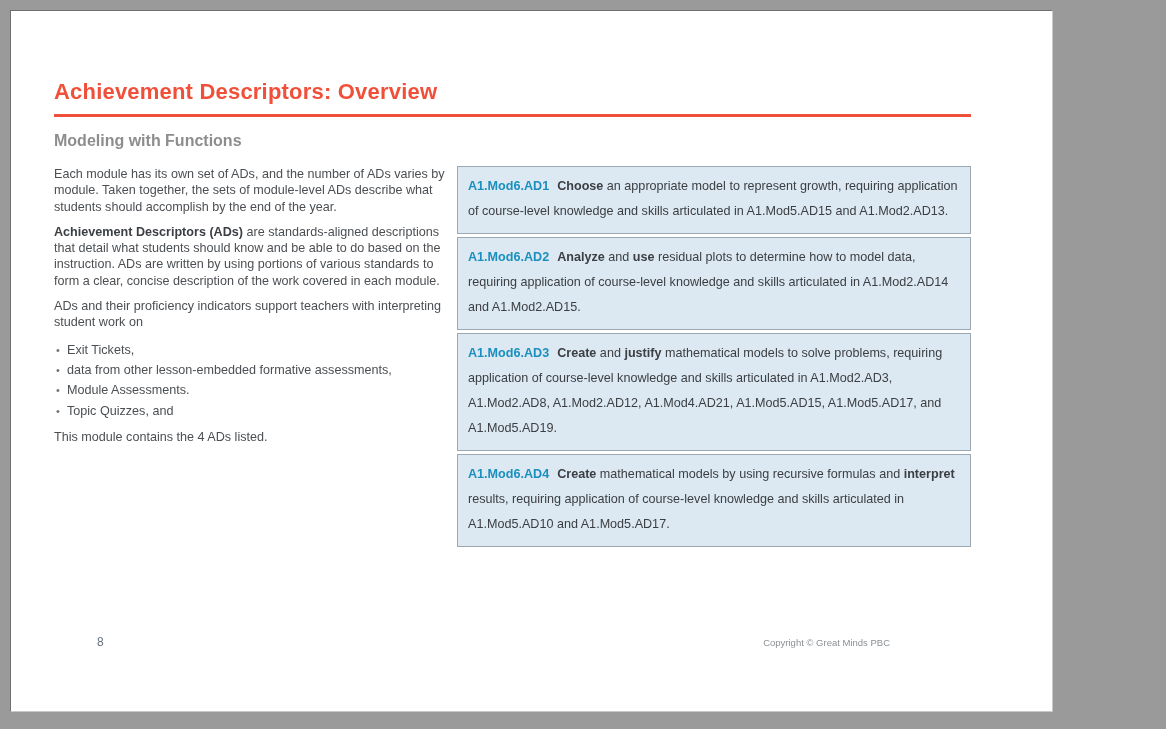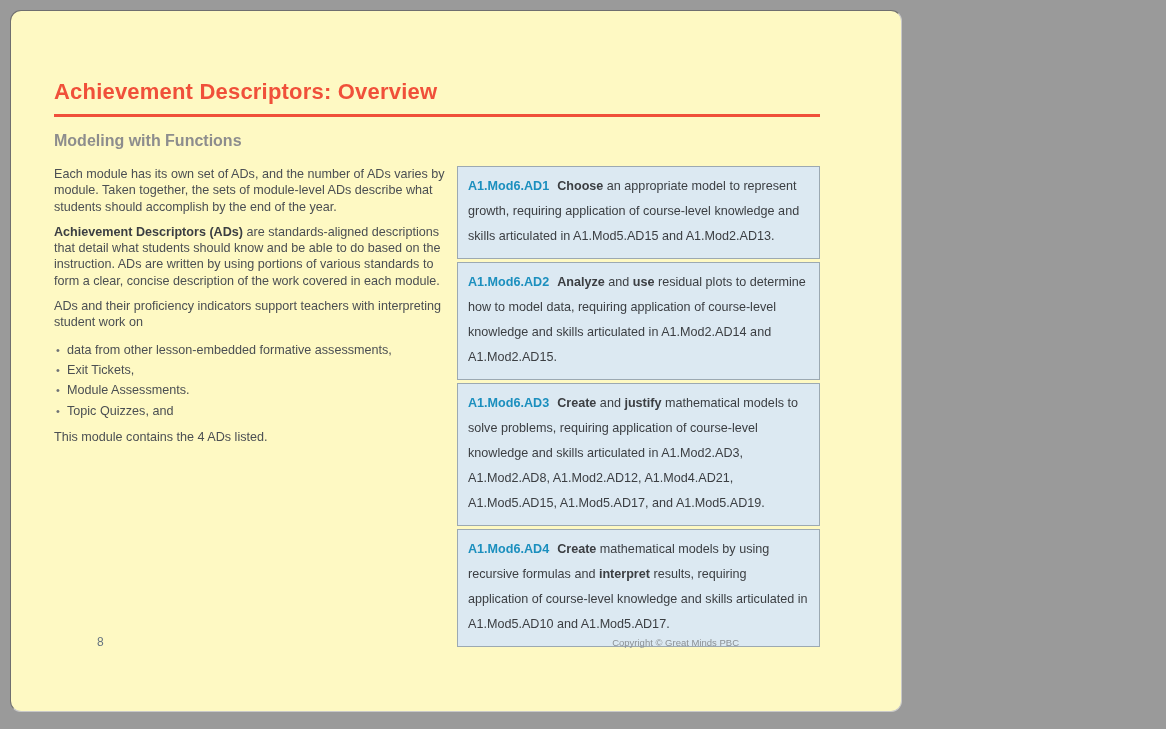--- a/index.html
+++ b/index.html
@@ -15,27 +15,26 @@
   *{margin:0;padding:0;box-sizing:border-box;}
   html,body{width:1166px;height:729px;overflow:hidden;}
   body{
     background:var(--desktop);
     font-family:"Liberation Sans", sans-serif;
     position:relative;
   }
   .page{
     position:absolute;
     left:10px; top:10px;
-    width:892px; height:702px;
-    background:#fef9c3;
+    width:1043px; height:702px;
+    background:#ffffff;
     border-top:1px solid #6f6f6f;
     border-left:1px solid #6f6f6f;
     border-right:1px solid #c9c9c9;
     border-bottom:1px solid #c9c9c9;
-    border-radius:11px;
   }
   .content{
     position:absolute;
     left:43px; right:81px; top:68px; bottom:40px;
   }
   .page-title{
     color:var(--accent);
     font-size:22px;
     font-weight:bold;
     letter-spacing:0.2px;
@@ -136,22 +135,22 @@
     <h2 class="page-subtitle">Modeling with Functions</h2>
 
     <div class="columns">
       <div class="col-left">
         <div id="intro-paragraphs">
             <p class="para"><span>Each module has its own set of ADs, and the number of ADs varies by module. Taken together, the sets of module-level ADs describe what students should accomplish by the end of the year.</span></p>
             <p class="para"><span class="b">Achievement Descriptors (ADs)</span><span> are standards-aligned descriptions that detail what students should know and be able to do based on the instruction. ADs are written by using portions of various standards to form a clear, concise description of the work covered in each module.</span></p>
             <p class="para"><span>ADs and their proficiency indicators support teachers with interpreting student work on</span></p>
           </div>
         <ul class="bullet-list" id="bullet-list">
+            <li class="bullet-item">Exit Tickets,</li>
             <li class="bullet-item">data from other lesson-embedded formative assessments,</li>
-            <li class="bullet-item">Exit Tickets,</li>
             <li class="bullet-item">Module Assessments.</li>
             <li class="bullet-item">Topic Quizzes, and</li>
           </ul>
         <p class="para closing">This module contains the 4 ADs listed.</p>
       </div>
       <div class="col-right" id="descriptors-column">
           <div class="ad-box"><span class="ad-code">A1.Mod6.AD1</span><span class="b">Choose</span><span> an appropriate model to represent growth, requiring application of course-level knowledge and skills articulated in A1.Mod5.AD15 and A1.Mod2.AD13.</span></div>
           <div class="ad-box"><span class="ad-code">A1.Mod6.AD2</span><span class="b">Analyze</span><span> and </span><span class="b">use</span><span> residual plots to determine how to model data, requiring application of course-level knowledge and skills articulated in A1.Mod2.AD14 and A1.Mod2.AD15.</span></div>
           <div class="ad-box"><span class="ad-code">A1.Mod6.AD3</span><span class="b">Create</span><span> and </span><span class="b">justify</span><span> mathematical models to solve problems, requiring application of course-level knowledge and skills articulated in A1.Mod2.AD3, A1.Mod2.AD8, A1.Mod2.AD12, A1.Mod4.AD21, A1.Mod5.AD15, A1.Mod5.AD17, and A1.Mod5.AD19.</span></div>
           <div class="ad-box"><span class="ad-code">A1.Mod6.AD4</span><span class="b">Create</span><span> mathematical models by using recursive formulas and </span><span class="b">interpret</span><span> results, requiring application of course-level knowledge and skills articulated in A1.Mod5.AD10 and A1.Mod5.AD17.</span></div>

